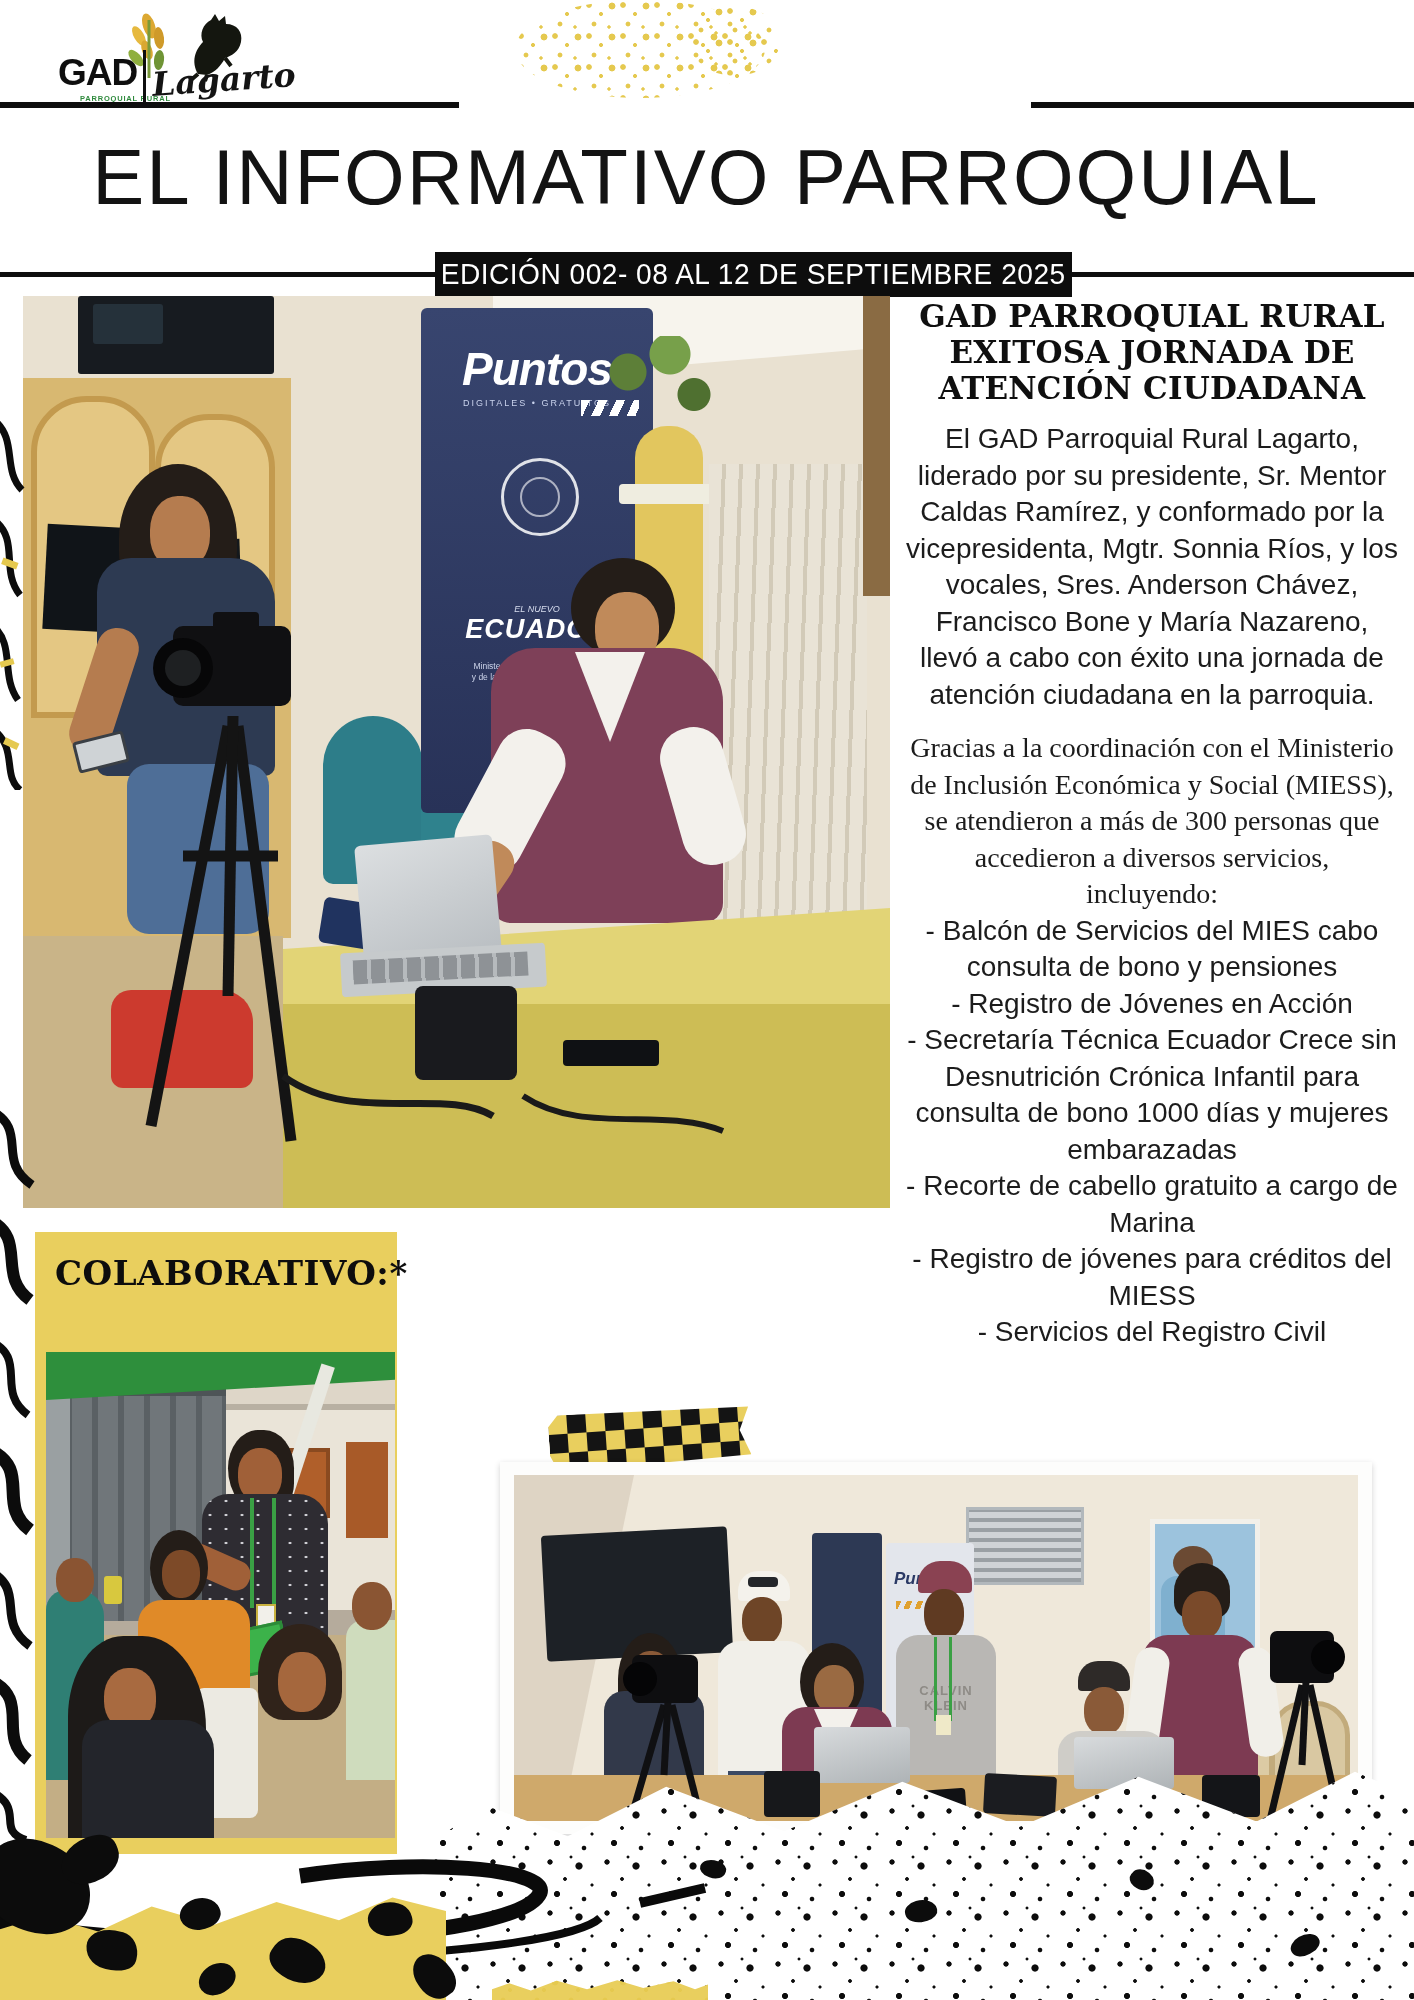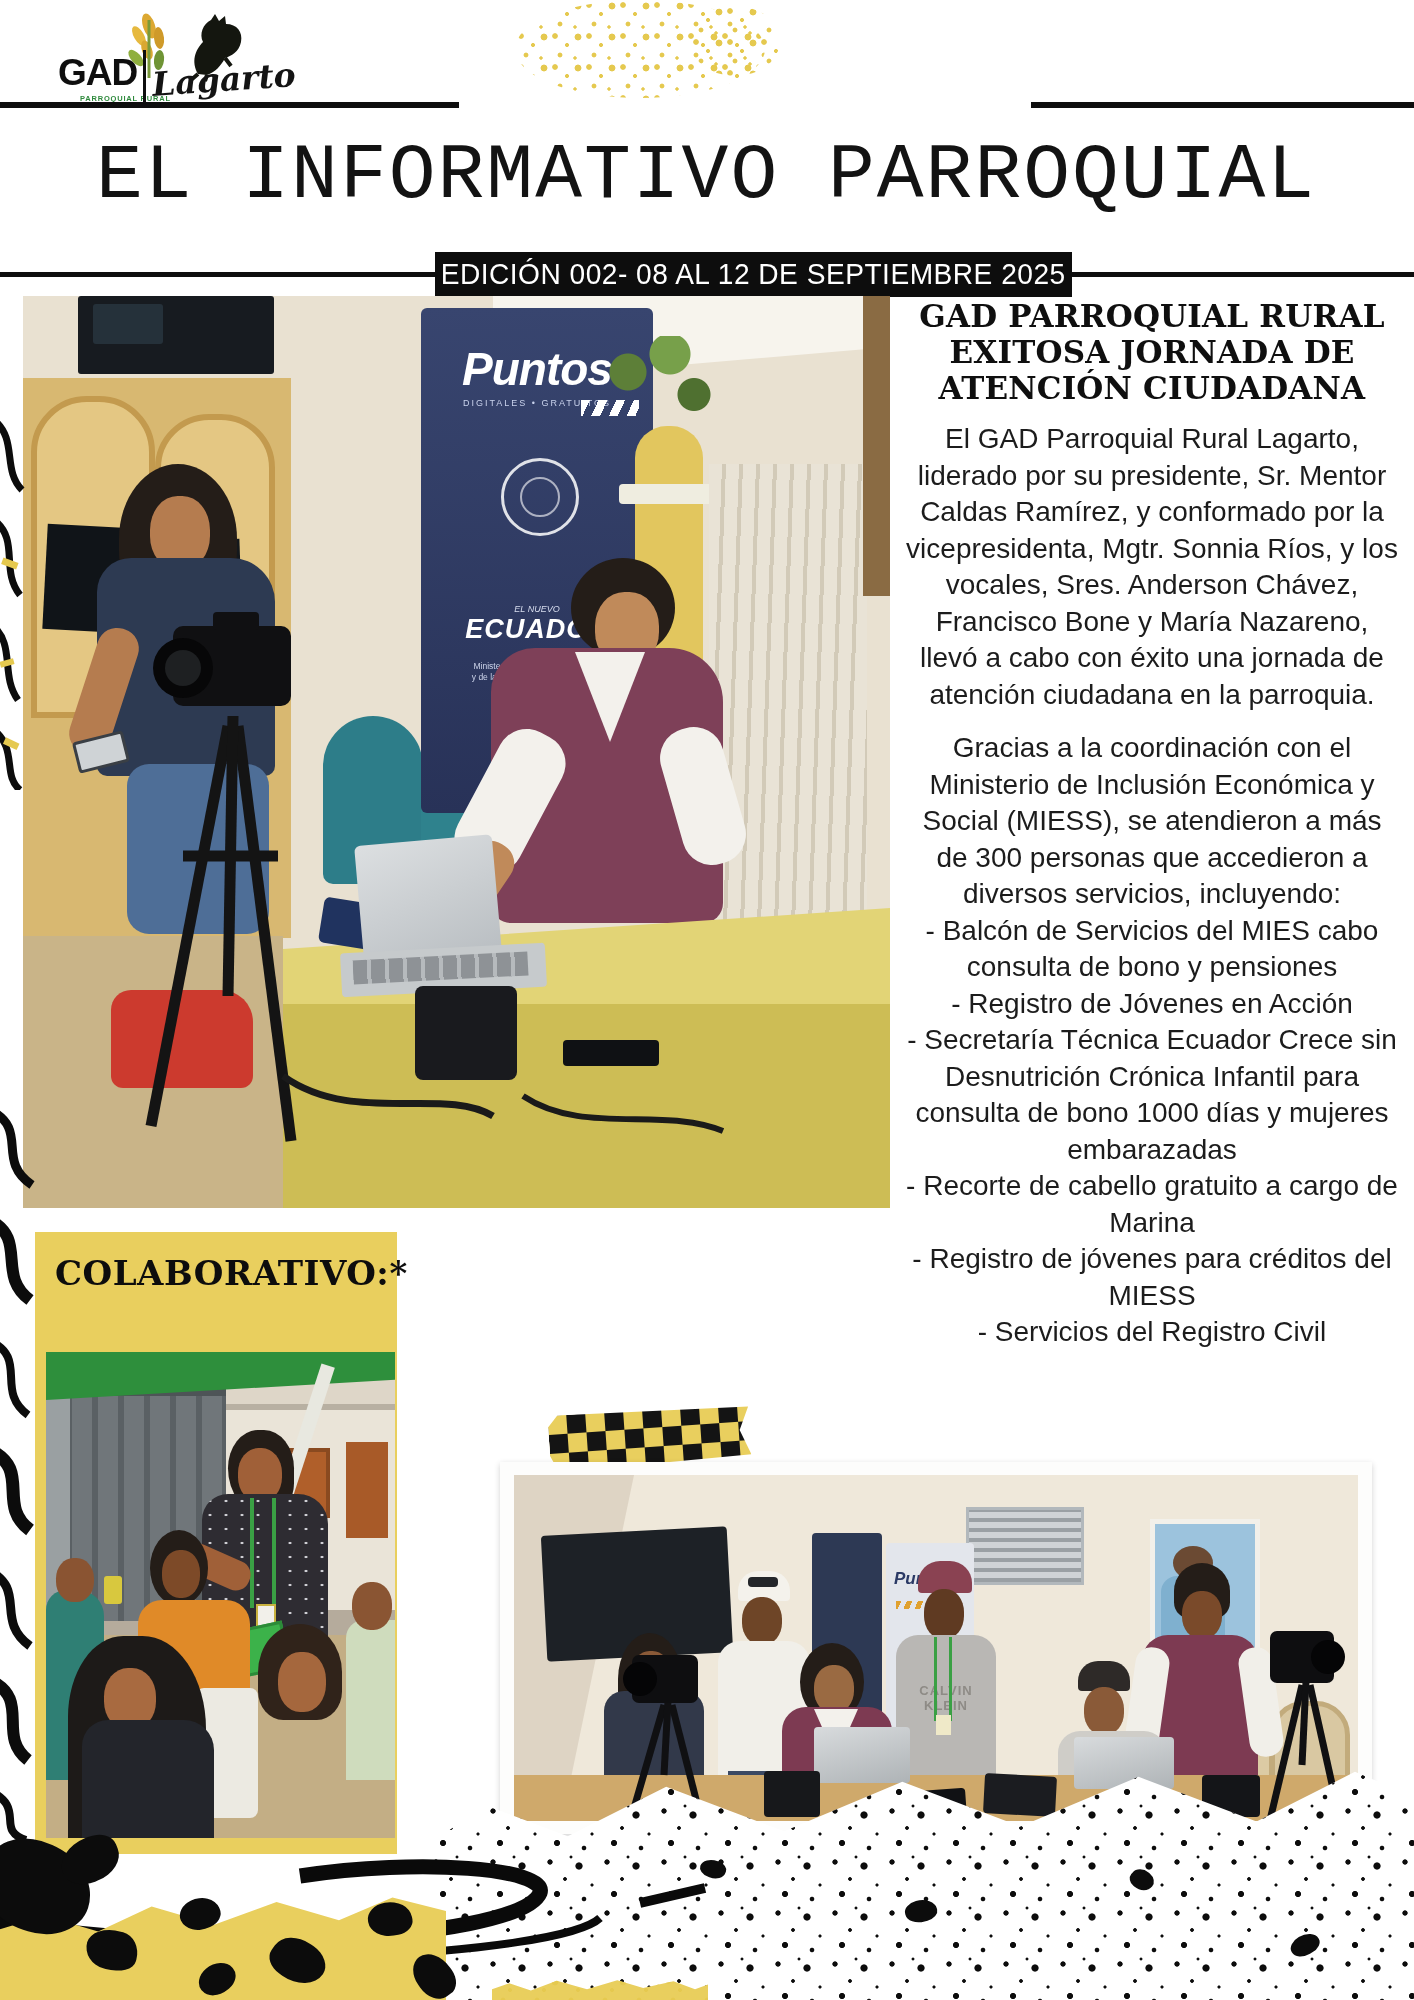--- a/index.html
+++ b/index.html
@@ -5,21 +5,21 @@
   html,body{margin:0;padding:0;background:#777;}
   #page{position:relative;width:1414px;height:2000px;background:#ffffff;margin:0 auto;
         overflow:hidden;font-family:"Liberation Sans",sans-serif;}
   .abs{position:absolute;}
   
   .rule{position:absolute;height:6px;background:#0e0e0e;}
   #top-banner{position:absolute;left:460px;top:41px;width:570px;height:87px;background:#e9cf5e;
      display:flex;align-items:center;justify-content:center;}
   #top-banner span{font-size:56px;font-weight:600;color:#0c0c0c;letter-spacing:1px;transform:scaleX(.96);white-space:nowrap;}
   #main-title{position:absolute;left:0;top:132px;width:1412px;text-align:center;
-     font-family:Liberation Mono, monospace;font-size:78px;font-weight:500;color:#131313;letter-spacing:2px;white-space:nowrap;}
+     font-family:Liberation Sans, sans-serif;font-size:78px;font-weight:500;color:#131313;letter-spacing:2px;white-space:nowrap;}
   #edition-bar{position:absolute;left:435px;top:252px;width:637px;height:45px;background:#0d0d0d;
      display:flex;align-items:center;justify-content:center;}
   #edition-bar span{color:#fff;font-size:29px;font-weight:500;letter-spacing:.5px;transform:scaleX(.97);white-space:nowrap;}
   
   #logo{position:absolute;left:48px;top:12px;width:230px;height:92px;}
   #logo .gad{position:absolute;left:10px;top:40px;font-size:37px;font-weight:800;color:#0e0e0e;letter-spacing:-1px;}
   #logo .sub{position:absolute;left:32px;top:82px;font-size:7.5px;font-weight:700;color:#2f8a3d;letter-spacing:.8px;}
   #logo .bar{position:absolute;left:95px;top:38px;width:3px;height:52px;background:#0e0e0e;}
   #logo .script{position:absolute;left:104px;top:48px;font-family:"DejaVu Serif",serif;font-style:italic;
      font-weight:700;font-size:33px;color:#141414;transform:rotate(-4deg);}
@@ -181,21 +181,21 @@
     </svg>
   </div>
 
   <div id="col">
     <div class="hl-block">
       <div class="hl">GAD PARROQUIAL RURAL</div>
       <div class="hl">EXITOSA JORNADA DE</div>
       <div class="hl">ATENCIÓN CIUDADANA</div>
     </div>
     <p>El GAD Parroquial Rural Lagarto, liderado por su presidente, Sr. Mentor Caldas Ramírez, y conformado por la vicepresidenta, Mgtr. Sonnia Ríos, y los vocales, Sres. Anderson Chávez, Francisco Bone y María Nazareno, llevó a cabo con éxito una jornada de atención ciudadana en la parroquia.</p>
-    <p style="margin-bottom:0;">Gracias a la coordinación con el Ministerio de Inclusión Económica y Social (MIESS), se atendieron a más de 300 personas que accedieron a diversos servicios, incluyendo:</p>
+    <p style="margin-bottom:0;font-family:Liberation Serif, serif;">Gracias a la coordinación con el Ministerio de Inclusión Económica y Social (MIESS), se atendieron a más de 300 personas que accedieron a diversos servicios, incluyendo:</p>
     <div class="svc">- Balcón de Servicios del MIES cabo consulta de bono y pensiones</div>
     <div class="svc">- Registro de Jóvenes en Acción</div>
     <div class="svc">- Secretaría Técnica Ecuador Crece sin Desnutrición Crónica Infantil para consulta de bono 1000 días y mujeres embarazadas</div>
     <div class="svc">- Recorte de cabello gratuito a cargo de Marina</div>
     <div class="svc">- Registro de jóvenes para créditos del MIESS</div>
     <div class="svc">- Servicios del Registro Civil</div>
   </div>
 
   <svg class="abs" style="left:0;top:410px;" width="30" height="380" viewBox="0 0 30 380">
     <g stroke="#0c0c0c" stroke-width="7" fill="none">

